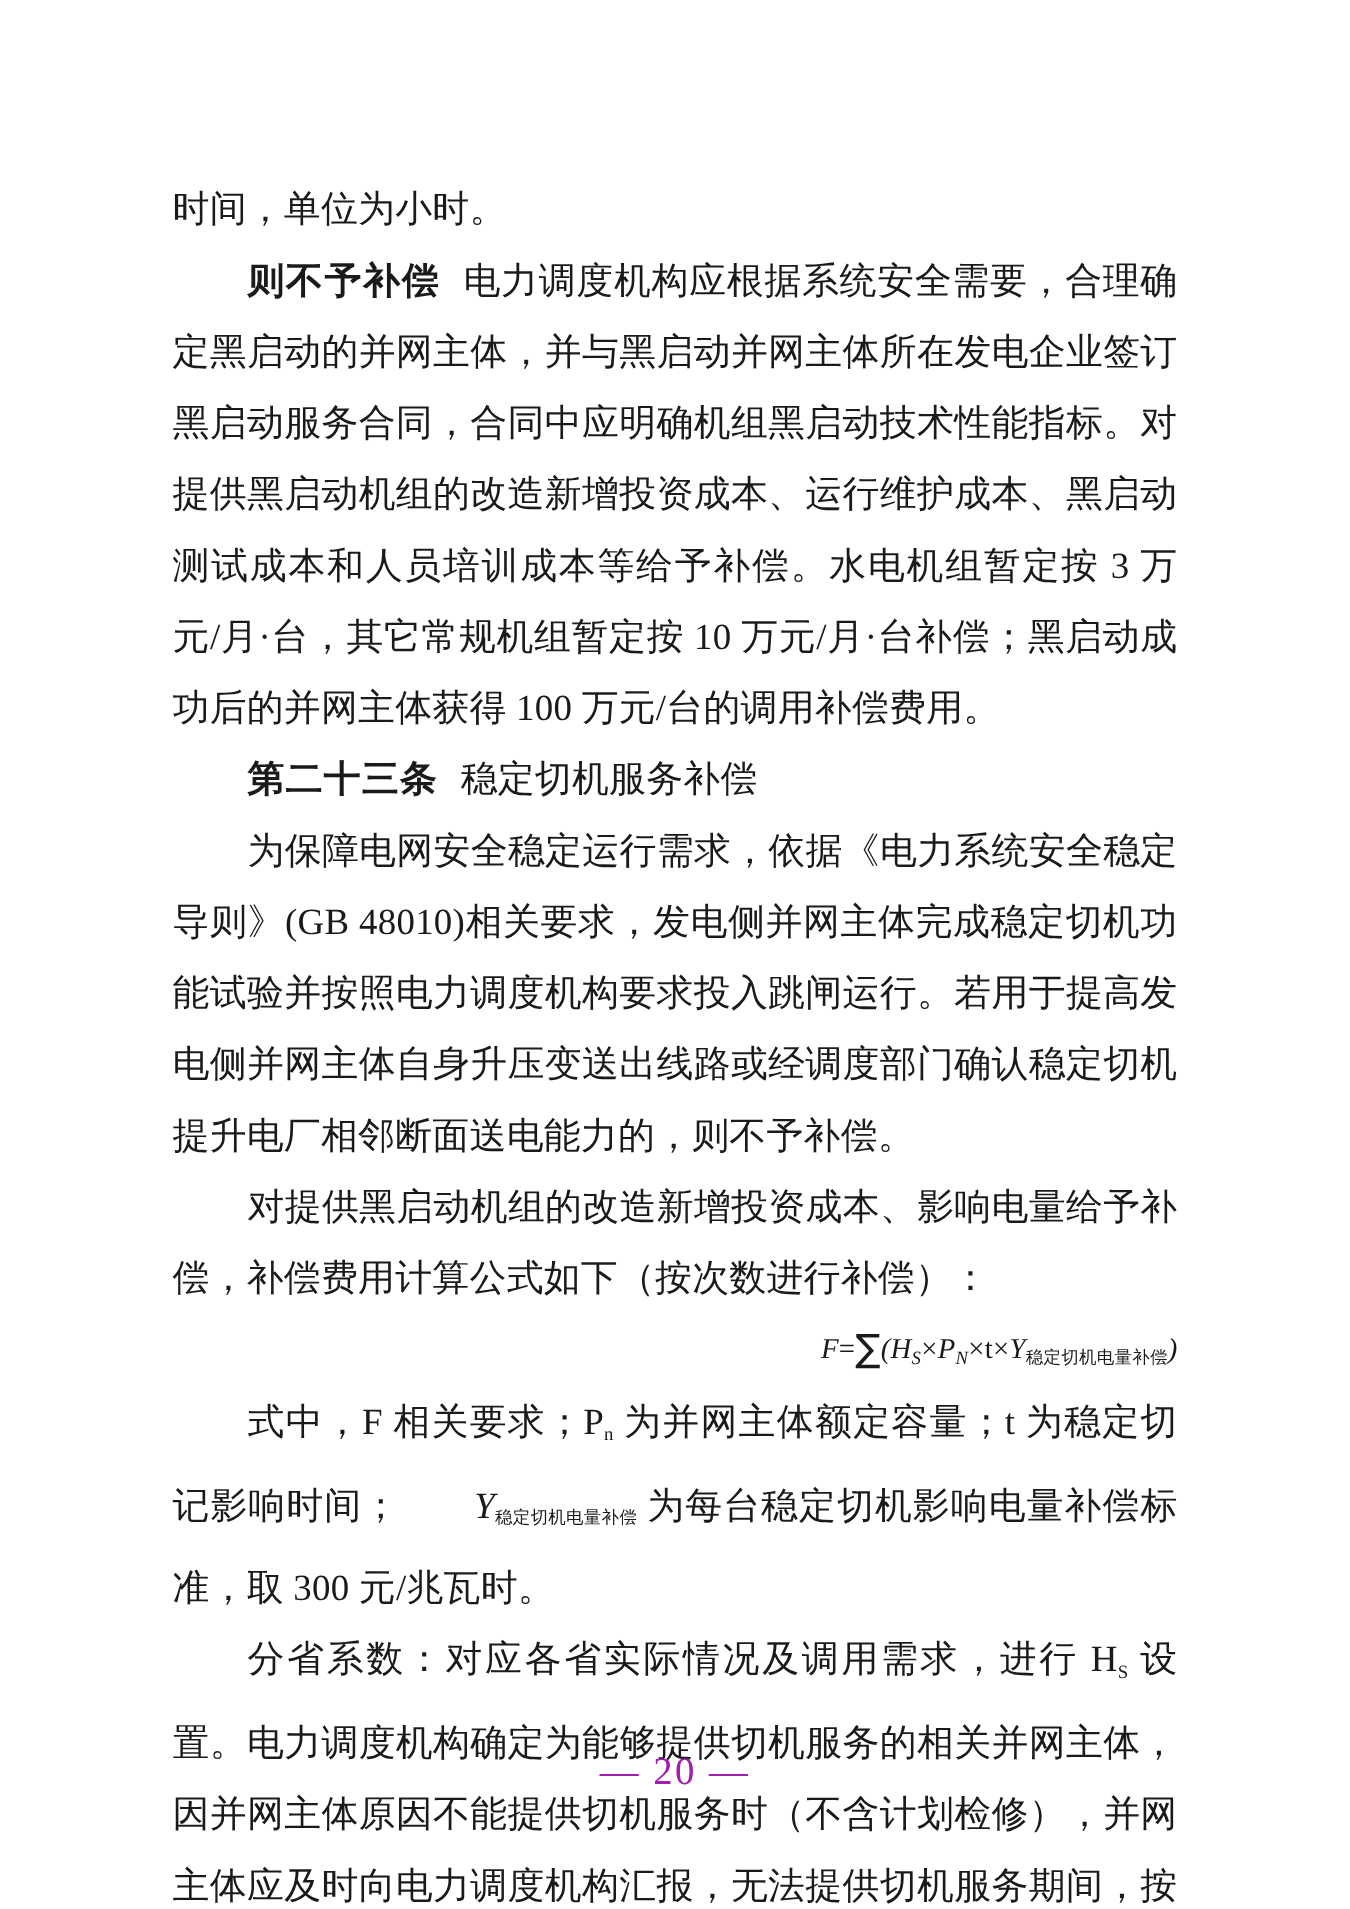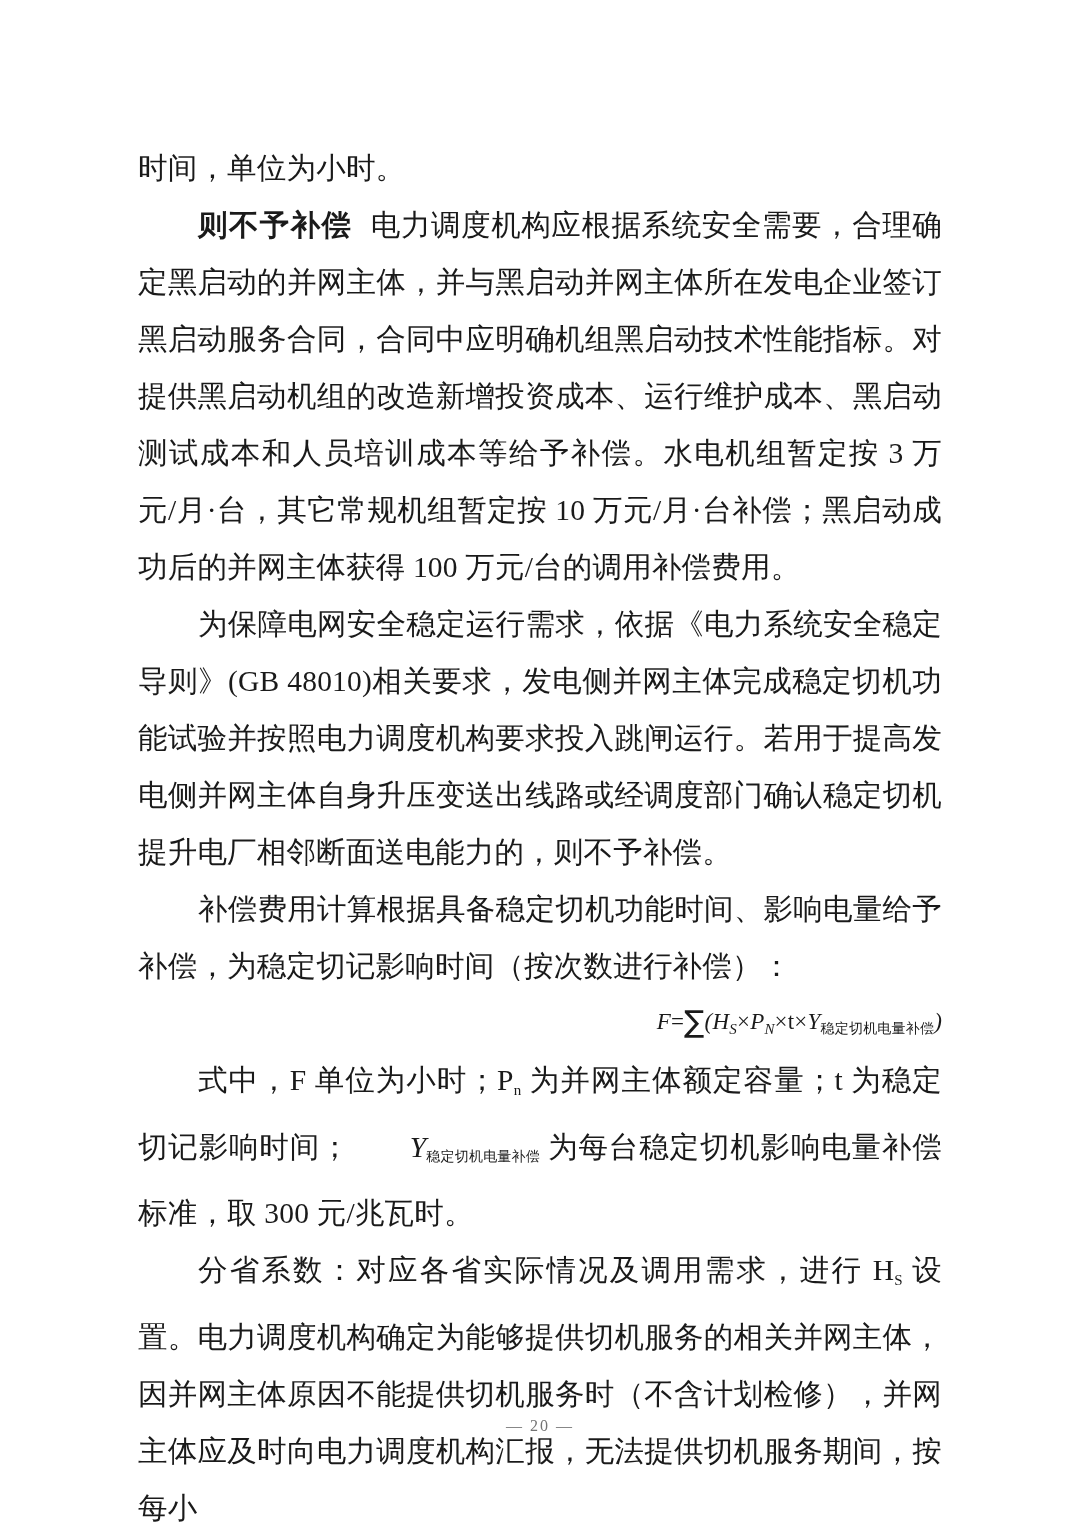--- a/index.html
+++ b/index.html
@@ -74,50 +74,53 @@
     display: inline-block;
     white-space: nowrap;
     vertical-align: baseline;
   }
   .footer {
     position: absolute;
     left: 0;
     right: 0;
     bottom: 92px;
     text-align: center;
-    font-size: 16px;
+    font-size: 31px;
     letter-spacing: 2px;
-    color: #737373;
+    color: #a21caf;
     font-family: "Liberation Serif", "DejaVu Serif", serif;
   }
 </style>
 </head>
 <body>
 
 <div class="page">
 
   <div class="body-text">
 
     <p class="para">时间，单位为小时。</p>
 
     <p class="para indent">
       <span class="art-label">则不予补偿</span><span class="gap-after-label"></span><span>电力调度机构应根据系统安全需要，合理确定黑启动的并网主体，并与黑启动并网主体所在发电企业签订黑启动服务合同，合同中应明确机组黑启动技术性能指标。对提供黑启动机组的改造新增投资成本、运行维护成本、黑启动测试成本和人员培训成本等给予补偿。水电机组暂定按 3 万元/月·台，其它常规机组暂定按 10 万元/月·台补偿；黑启动成功后的并网主体获得 100 万元/台的调用补偿费用。</span>
     </p>
 
+    <p class="para indent">
+      <span class="art-label">第二十三条</span><span class="gap-after-label"></span><span>稳定切机服务补偿</span>
+    </p>
 
     <p class="para indent">为保障电网安全稳定运行需求，依据《电力系统安全稳定导则》(GB 48010)相关要求，发电侧并网主体完成稳定切机功能试验并按照电力调度机构要求投入跳闸运行。若用于提高发电侧并网主体自身升压变送出线路或经调度部门确认稳定切机提升电厂相邻断面送电能力的，则不予补偿。</p>
 
-    <p class="para indent">补偿费用计算根据具备稳定切机功能时间、影响电量给予补偿，为稳定切记影响时间（按次数进行补偿）：</p>
+    <p class="para indent">对提供黑启动机组的改造新增投资成本、影响电量给予补偿，补偿费用计算公式如下（按次数进行补偿）：</p>
 
     <div class="formula-line">
       <span class="it">F</span><span>=</span><span class="sum">∑</span><span class="it">(</span><span class="it">H</span><span class="sub-small it">S</span><span>×</span><span class="it">P</span><span class="sub-small it">N</span><span>×</span><span>t</span><span>×</span><span class="it">Y</span><span class="sub-tiny">稳定切机电量补偿</span><span class="it">)</span>
     </div>
 
     <p class="para indent">
-      <span>式中，F 单位为小时；P</span><span class="sub-small">n</span><span> 为并网主体额定容量；t 为稳定切记影响时间；</span><span class="inline-y-block"><span class="inline-sym">Y</span><span class="sub-tiny">稳定切机电量补偿</span></span><span> 为每台稳定切机影响电量补偿标准，取 300 元/兆瓦时。</span>
+      <span>式中，F 相关要求；P</span><span class="sub-small">n</span><span> 为并网主体额定容量；t 为稳定切记影响时间；</span><span class="inline-y-block"><span class="inline-sym">Y</span><span class="sub-tiny">稳定切机电量补偿</span></span><span> 为每台稳定切机影响电量补偿标准，取 300 元/兆瓦时。</span>
     </p>
 
     <p class="para indent">
       <span>分省系数：对应各省实际情况及调用需求，进行 H</span><span class="sub-small">S</span><span> 设置。电力调度机构确定为能够提供切机服务的相关并网主体，因并网主体原因不能提供切机服务时（不含计划检修），并网主体应及时向电力调度机构汇报，无法提供切机服务期间，按每小</span>
     </p>
 
   </div>
 
   <div class="footer">— 20 —</div>
 

